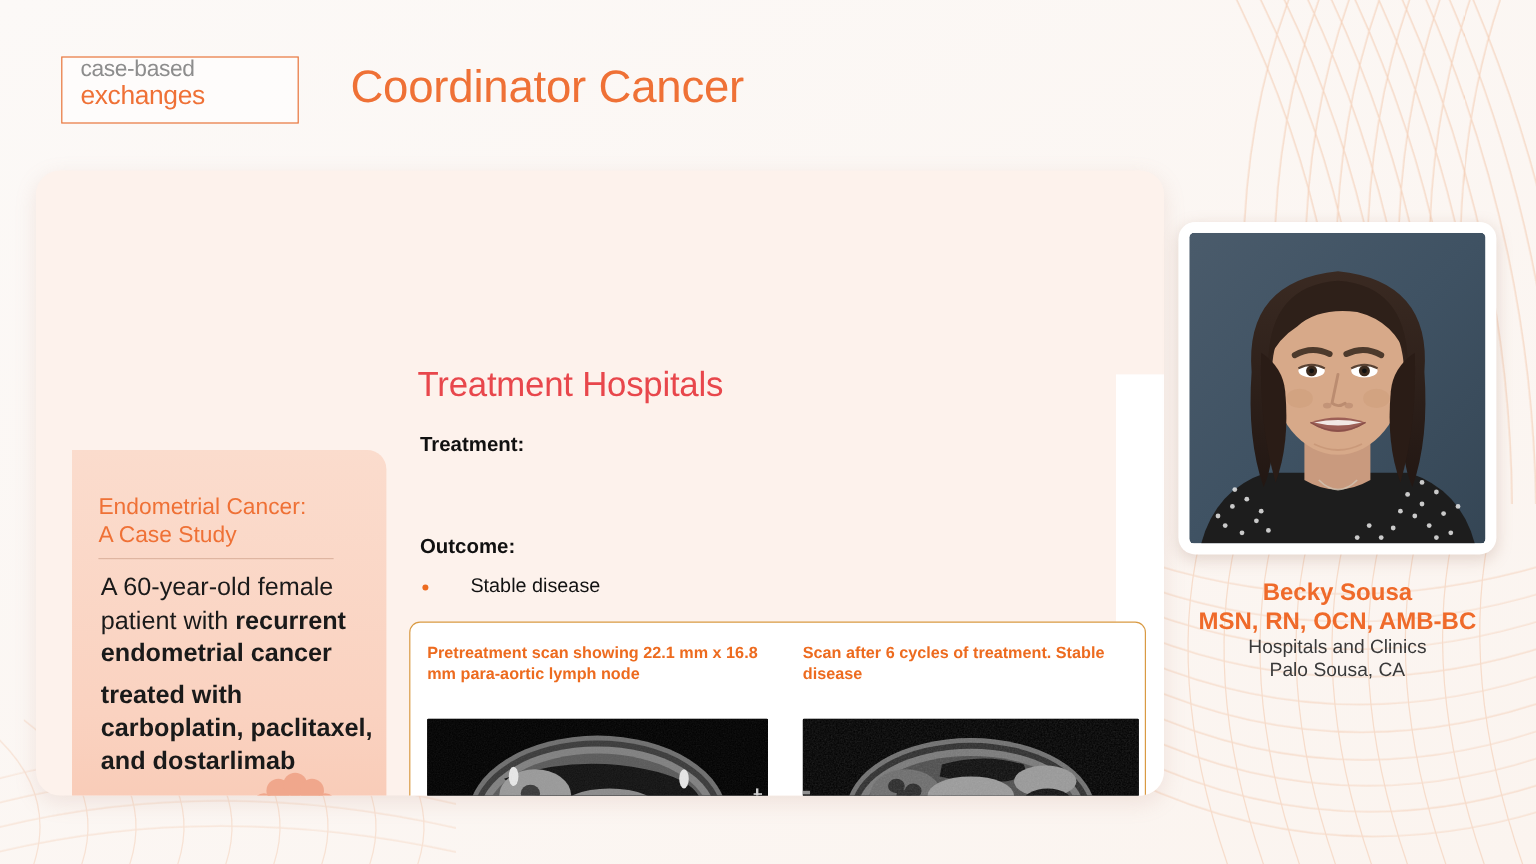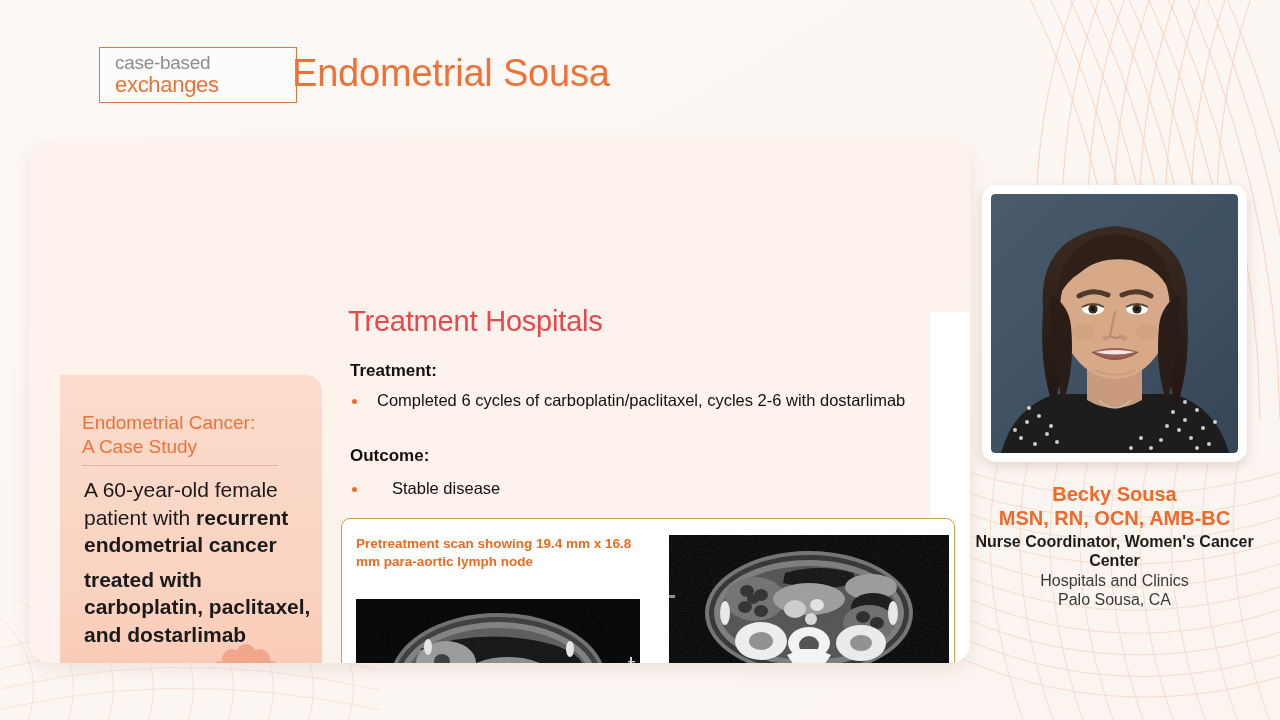--- a/index.html
+++ b/index.html
@@ -11,23 +11,22 @@
   #slide { position:relative; width:1280px; height:720px; background:#fbf8f6; overflow:hidden; }
 
   
   .bg-texture { position:absolute; inset:0; pointer-events:none; }
   .bg-texture svg { width:100%; height:100%; display:block; }
 
   
   .logo-box {
     position:absolute; left:51px; top:47px; width:198px; height:56px;
     border:1.5px solid #e8743a; background:rgba(255,255,255,.55);
-    display:flex; flex-direction:column; justify-content:center;
+    display:flex; flex-direction:column; 
     padding-left:15px;
-    margin-left:48px;
   }
   .logo-l1 { font-size:19px; color:#8d8d8d; letter-spacing:-.3px; line-height:1.05; }
   .logo-l2 { font-size:22px; color:#ef7136; letter-spacing:-.3px; line-height:1.05; }
 
   .slide-title {
     position:absolute; left:292px; top:52px;
     font-size:38px; color:#ef7136; letter-spacing:-.2px; white-space:nowrap;
   }
 
   
@@ -186,21 +185,21 @@
           <path d="M300 600 Q380 660 340 740"></path>
         </g>
       </g>
     </svg>
   </div>
 
   <div class="logo-box">
     <div class="logo-l1">case-based</div>
     <div class="logo-l2">exchanges</div>
   </div>
-  <div class="slide-title">Endometrial Sousa</div>
+  <div class="slide-title">Coordinator Cancer</div>
 
   <div class="card">
 
     <div class="white-panel"></div>
 
     <div class="side">
       <div class="side-title">
         <span>Endometrial Cancer:</span><br>
         <span>A Case Study</span>
       </div>
@@ -220,35 +219,31 @@
           <circle cx="91" cy="30" r="9"></circle>
             <circle cx="36" cy="44" r="8"></circle>
           <circle cx="95" cy="44" r="8"></circle>
         </g>
       </svg>
     </div>
 
     <div class="sec-title">Treatment Hospitals</div>
 
     <div class="lbl treatment">Treatment:</div>
-    <div class="bullet-row r1">
-      <span class="dot"></span>
-      <span class="btext">Completed 6 cycles of carboplatin/paclitaxel, cycles 2-6 with dostarlimab</span>
-    </div>
 
     <div class="lbl outcome">Outcome:</div>
     <div class="bullet-row r2">
       <span class="dot"></span>
       <span class="btext">Stable disease</span>
     </div>
 
     <div class="scanbox">
 
       <div class="scan-col left">
-        <div class="cap">Pretreatment scan showing 19.4 mm x 16.8 mm para-aortic lymph node</div>
+        <div class="cap">Pretreatment scan showing 22.1 mm x 16.8 mm para-aortic lymph node</div>
         <svg class="scan-img" viewBox="0 0 284 162">
           <defs>
             <radialGradient id="k1" cx="50%" cy="50%" r="60%">
               <stop offset="0" stop-color="#cfcfcf"></stop>
                 <stop offset="1" stop-color="#eee"></stop>
             </radialGradient>
             <filter id="n1">
                 <feTurbulence type="fractalNoise" baseFrequency="0.9" numOctaves="3"></feTurbulence>
               <feColorMatrix type="saturate" values="0"></feColorMatrix>
               </filter>
@@ -291,20 +286,21 @@
             <rect x="272" y="78" width="7" height="1.4"></rect>
               <rect x="272" y="86" width="7" height="1.4"></rect>
             <rect x="272" y="94" width="7" height="1.4"></rect>
               <rect x="274" y="58" width="2" height="40"></rect>
           </g>
           <path d="M10 158 Q142 146 274 158" stroke="#fff" stroke-width="1.6" fill="none" opacity="0.9"></path>
         </svg>
       </div>
 
       <div class="scan-col right">
+        <div class="cap">Scan after 6 cycles of treatment. Stable disease</div>
         <svg class="scan-img" viewBox="0 0 280 162">
           <defs>
             <filter id="n2">
                 <feTurbulence type="fractalNoise" baseFrequency="0.75" numOctaves="4"></feTurbulence>
               <feColorMatrix type="saturate" values="0"></feColorMatrix>
               </filter>
           </defs>
           <rect width="280" height="162" fill="#000"></rect>
           <g transform="translate(140,78)">
             <ellipse rx="104" ry="62" fill="#707070"></ellipse>
@@ -434,18 +430,17 @@
         <path d="M104 176 Q124 186 144 176" stroke="#c2906f" stroke-width="1.5" fill="none" opacity="0.6"></path>
 
         <path d="M108 206 Q124 222 140 206" stroke="#cfc4b4" stroke-width="1.4" fill="none" opacity="0.8"></path>
       </g>
     </svg>
   </div>
 
   <div class="speaker">
     <div class="sp-name">Becky Sousa</div>
     <div class="sp-cred">MSN, RN, OCN, AMB-BC</div>
-    <div class="sp-role">Nurse Coordinator, Women's Cancer Center</div>
     <div class="sp-org">Hospitals and Clinics</div>
     <div class="sp-org">Palo Sousa, CA</div>
   </div>
 
 </div>
 
 </body></html>

